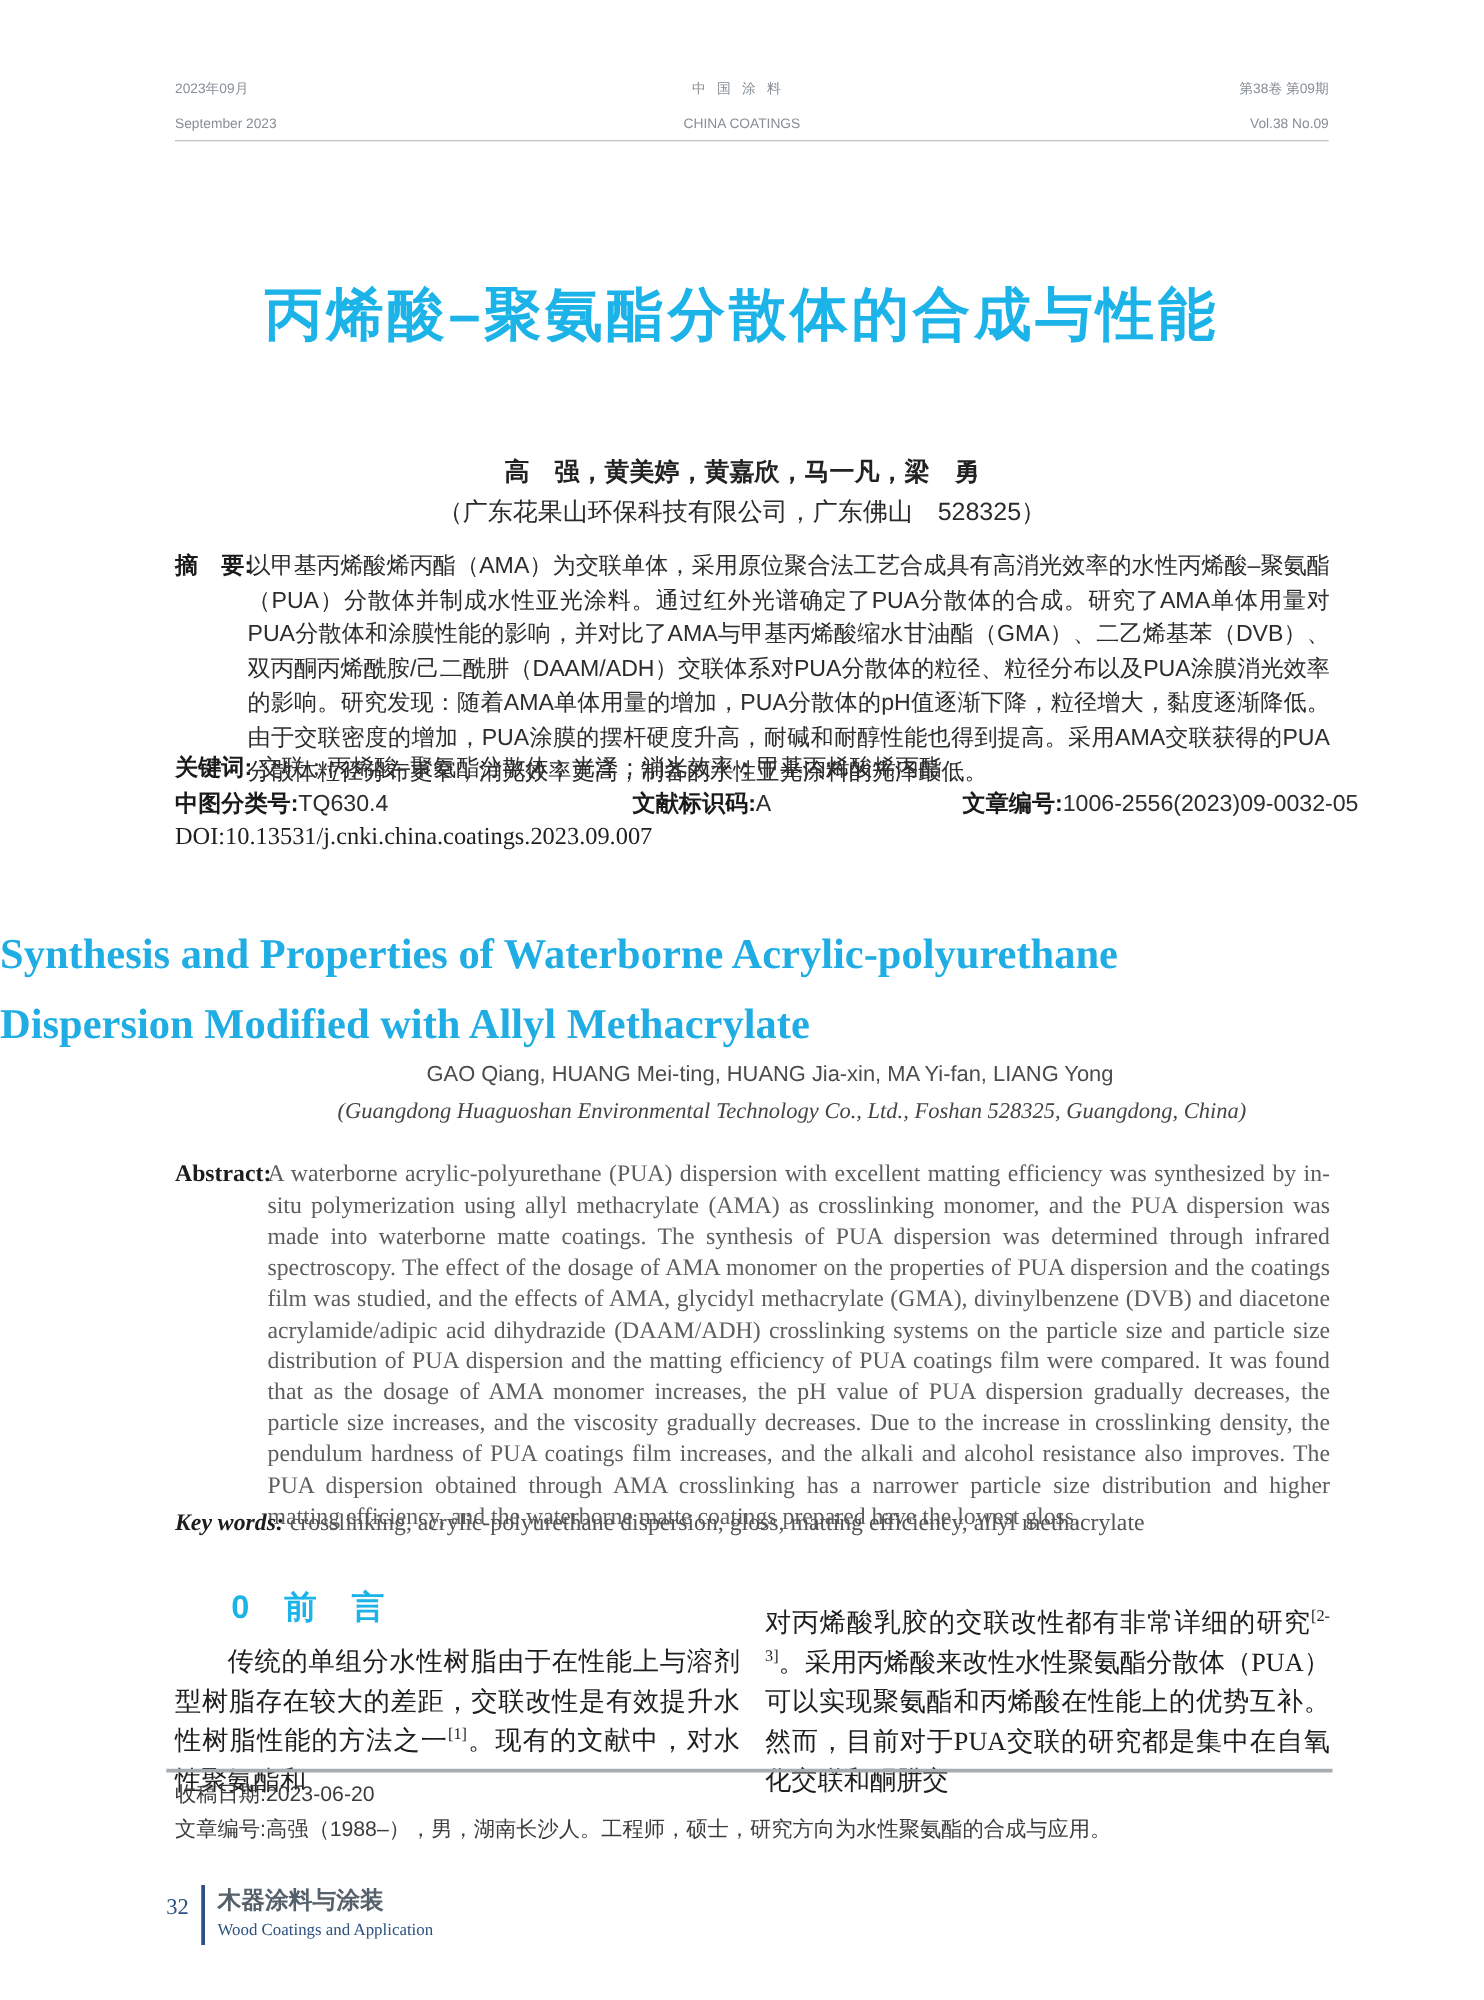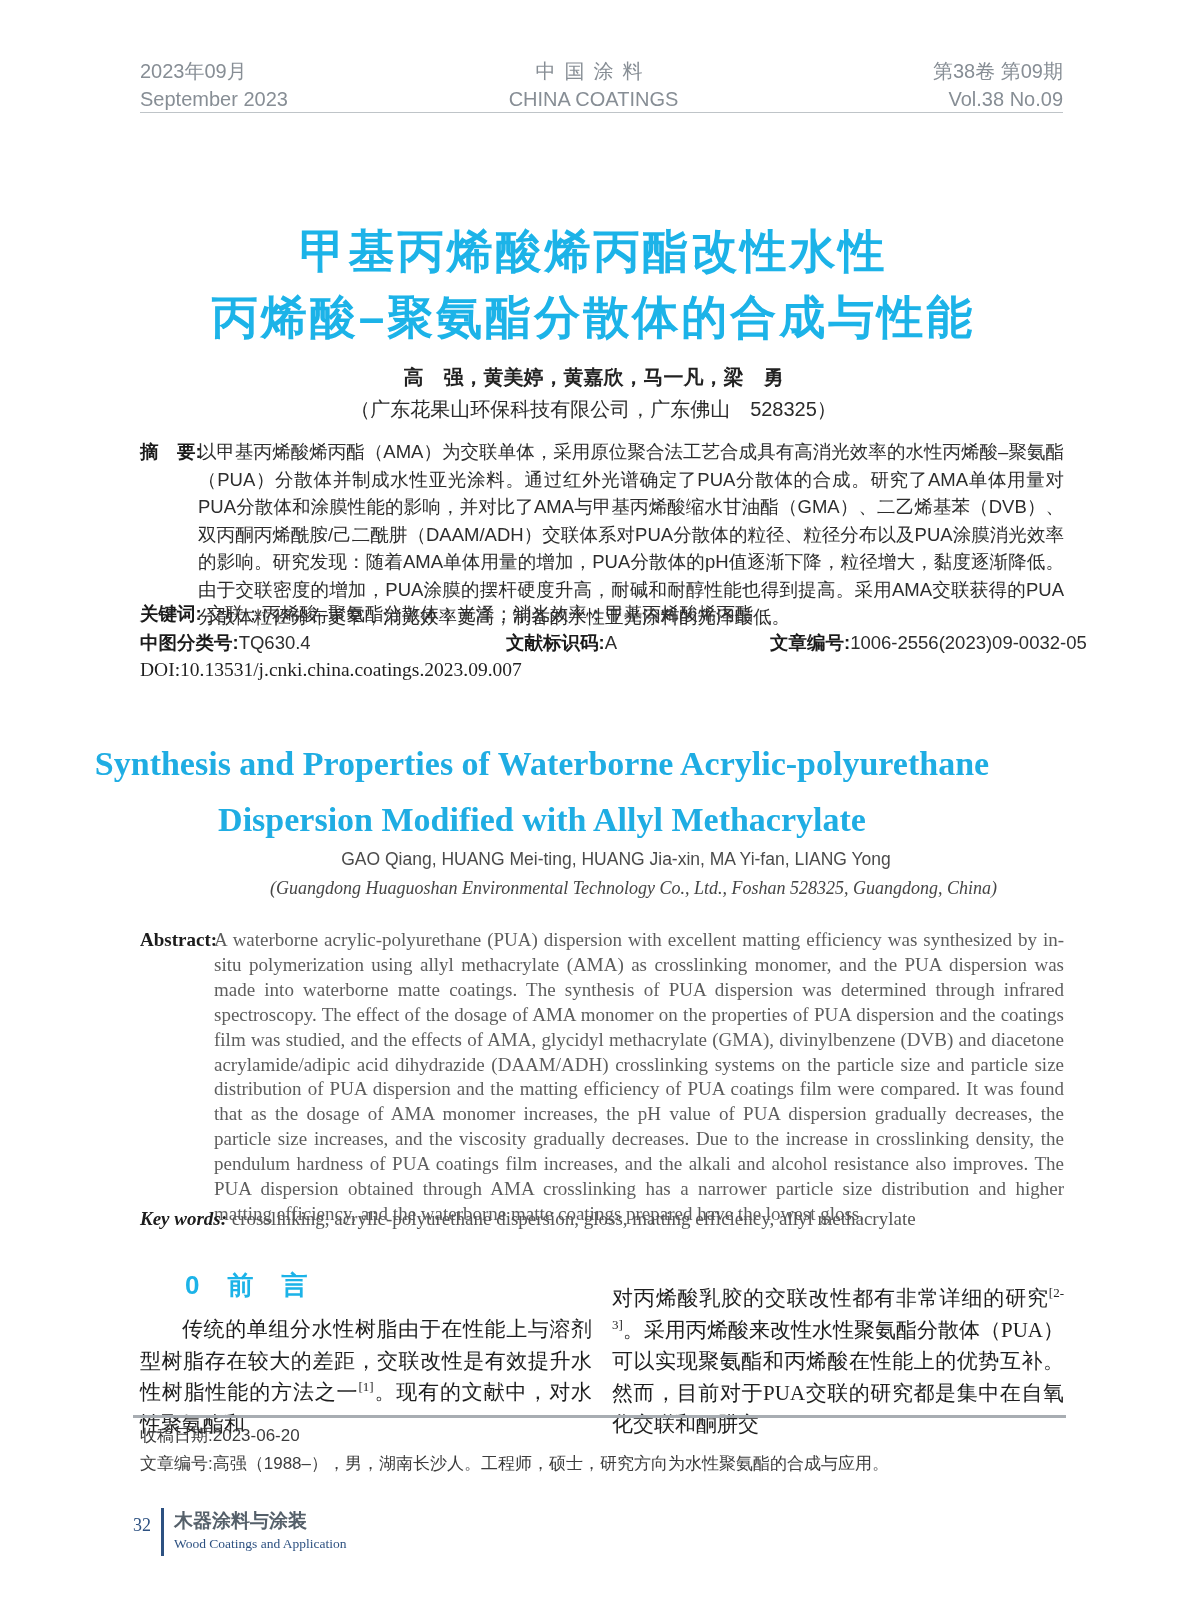--- a/index.html
+++ b/index.html
@@ -8,21 +8,21 @@
     position:relative;
     width:1187px; height:1600px;
     background:#ffffff;
     overflow:hidden;
     font-family:"Liberation Sans","DejaVu Sans",sans-serif;
   }
   .sans  { font-family:"Liberation Sans","DejaVu Sans",sans-serif;padding-left:45px; }
   .serif { font-family:"Liberation Serif","DejaVu Serif",serif; }
 
   
-  .jheader { position:absolute; top:57px; font-size:20px; line-height:28px; color:#878e95; }
+  .jheader { position:absolute; top:57px; font-size:11px; line-height:28px; color:#878e95; }
   .jheader-left   { left:140px; text-align:left; }
   .jheader-center { left:0; width:1187px; text-align:center; }
   .jheader-center .cn { letter-spacing:9px; }
   .jheader-right  { right:124px; text-align:right; }
   .jheader-rule { position:absolute; left:140px; width:923px; top:112px; height:1px; background:#bfc4c8; }
 
   
   .cn-title {
     position:absolute; top:218px; left:0; width:1187px;
     text-align:center; color:#1cb3e8;
@@ -46,21 +46,21 @@
   .cn-keywords b { font-weight:700; color:#1a1a1a; }
   .meta-row { position:absolute; left:0; top:630px; width:1187px; height:26px;
     font-size:18.5px; color:#2d2d2d; font-weight:500; }
   .meta-item { position:absolute; top:0; white-space:nowrap; }
   .meta-item b { font-weight:700; color:#1a1a1a; }
   .meta-clc { left:140px; } .meta-doc { left:506px; } .meta-artid { left:770px; }
   .doi-line { position:absolute; left:140px; top:659px; font-size:19.5px; color:#1f1f1f; }
 
   
   .en-title {
-    position:absolute; top:736px; left:0; width:1084px; text-align:center;
+    position:absolute; top:736px; left:0; width:1084px; text-align:left;
     color:#1fadе3; color:#1fade3; font-size:34px; line-height:56px; font-weight:700;
   }
   .en-authors { position:absolute; top:849px; left:0; width:1187px; text-align:center;
     font-size:17.5px; color:#4b4b4b; }
   .en-affiliation { position:absolute; top:878px; left:0; width:1187px; text-align:center;
     font-size:18px; font-style:italic; color:#454545;margin-left:40px; }
 
   
   .en-abstract {
     position:absolute; left:140px; width:924px; top:928px;
@@ -109,21 +109,20 @@
     <div class="cn">中国涂料</div>
     <div class="en">CHINA COATINGS</div>
   </div>
   <div class="jheader jheader-right">
     <div class="cn">第38卷 第09期</div>
     <div class="en">Vol.38  No.09</div>
   </div>
   <div class="jheader-rule"></div>
 
   <div class="cn-title">
-    <div>甲基丙烯酸烯丙酯改性水性</div>
     <div>丙烯酸–聚氨酯分散体的合成与性能</div>
   </div>
   <div class="cn-authors">高　强，黄美婷，黄嘉欣，马一凡，梁　勇</div>
   <div class="cn-affiliation">（广东花果山环保科技有限公司，广东佛山　528325）</div>
 
   <div class="cn-abstract hang">
     <span class="hang-label">摘　要:</span>
     <span>以甲基丙烯酸烯丙酯（AMA）为交联单体，采用原位聚合法工艺合成具有高消光效率的水性丙烯酸–聚氨酯（PUA）分散体并制成水性亚光涂料。通过红外光谱确定了PUA分散体的合成。研究了AMA单体用量对PUA分散体和涂膜性能的影响，并对比了AMA与甲基丙烯酸缩水甘油酯（GMA）、二乙烯基苯（DVB）、双丙酮丙烯酰胺/己二酰肼（DAAM/ADH）交联体系对PUA分散体的粒径、粒径分布以及PUA涂膜消光效率的影响。研究发现：随着AMA单体用量的增加，PUA分散体的pH值逐渐下降，粒径增大，黏度逐渐降低。由于交联密度的增加，PUA涂膜的摆杆硬度升高，耐碱和耐醇性能也得到提高。采用AMA交联获得的PUA分散体粒径分布更窄，消光效率更高，制备的水性亚光涂料的光泽最低。</span>
   </div>
 

